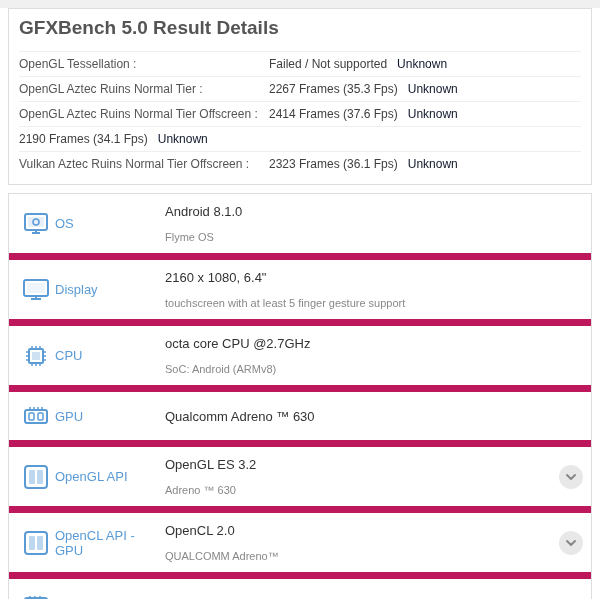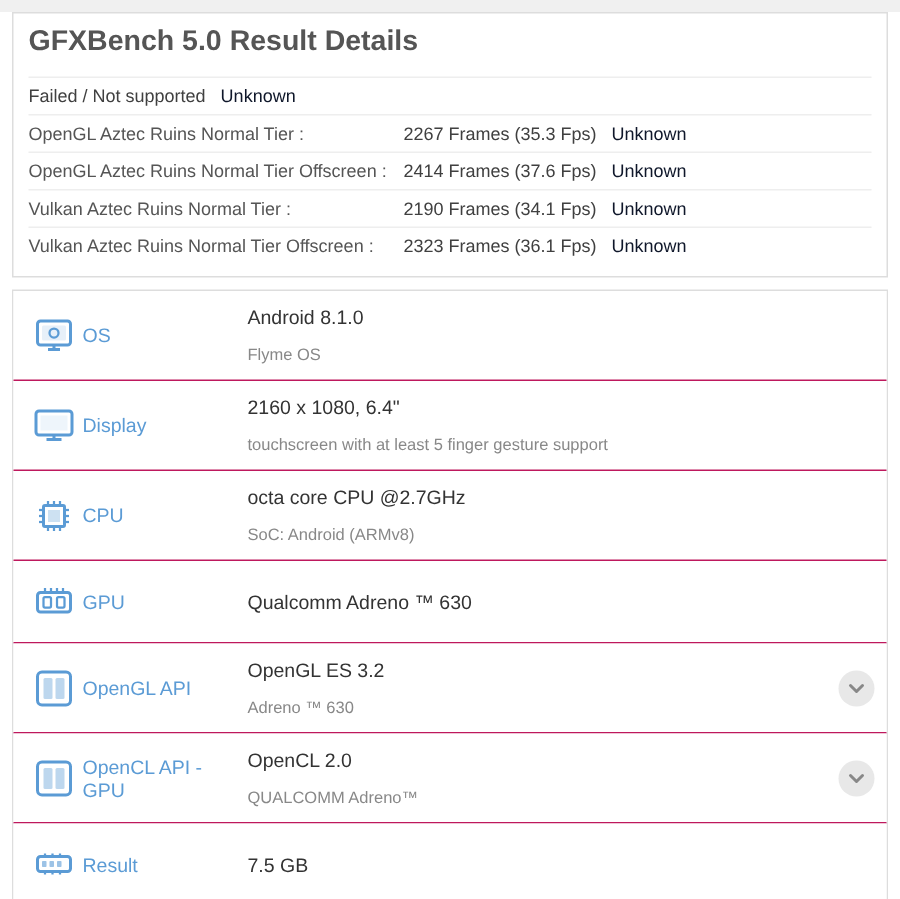--- a/index.html
+++ b/index.html
@@ -60,21 +60,21 @@
 
     
     .info-section {
       margin: 8px;
       border: 1px solid #ddd;
     }
 
     .info-row {
       display: flex;
       align-items: center;
-      border-bottom: 1px solid #be185d;
+      border-bottom: 7px solid #be185d;
       padding: 10px 8px;
       background: #fff;
       min-height: 55px;
     }
 
     .info-row:last-child {
       border-bottom: none;
     }
 
     .info-icon {
@@ -131,35 +131,35 @@
   </style>
 </head>
 <body>
 
 <div class="container">
 
   <div class="gfx-section">
     <div class="gfx-title">GFXBench 5.0 Result Details</div>
     <div id="gfx-rows">
         <div class="gfx-row">
+    <span class="gfx-label">OpenGL Tessellation :</span>
     <a class="gfx-link" href="#">Failed / Not supported</a>
     <span class="gfx-unknown">Unknown</span>
   </div>
         <div class="gfx-row">
     <span class="gfx-label">OpenGL Aztec Ruins Normal Tier :</span>
     <a class="gfx-link" href="#">2267 Frames (35.3 Fps)</a>
     <span class="gfx-unknown">Unknown</span>
   </div>
         <div class="gfx-row">
     <span class="gfx-label">OpenGL Aztec Ruins Normal Tier Offscreen :</span>
     <a class="gfx-link" href="#">2414 Frames (37.6 Fps)</a>
     <span class="gfx-unknown">Unknown</span>
   </div>
         <div class="gfx-row">
-    <span class="gfx-label">Vulkan Aztec Ruins Normal Tier :</span>
     <a class="gfx-link" href="#">2190 Frames (34.1 Fps)</a>
     <span class="gfx-unknown">Unknown</span>
   </div>
         <div class="gfx-row">
     <span class="gfx-label">Vulkan Aztec Ruins Normal Tier Offscreen :</span>
     <a class="gfx-link" href="#">2323 Frames (36.1 Fps)</a>
     <span class="gfx-unknown">Unknown</span>
   </div>
       </div>
   </div>

